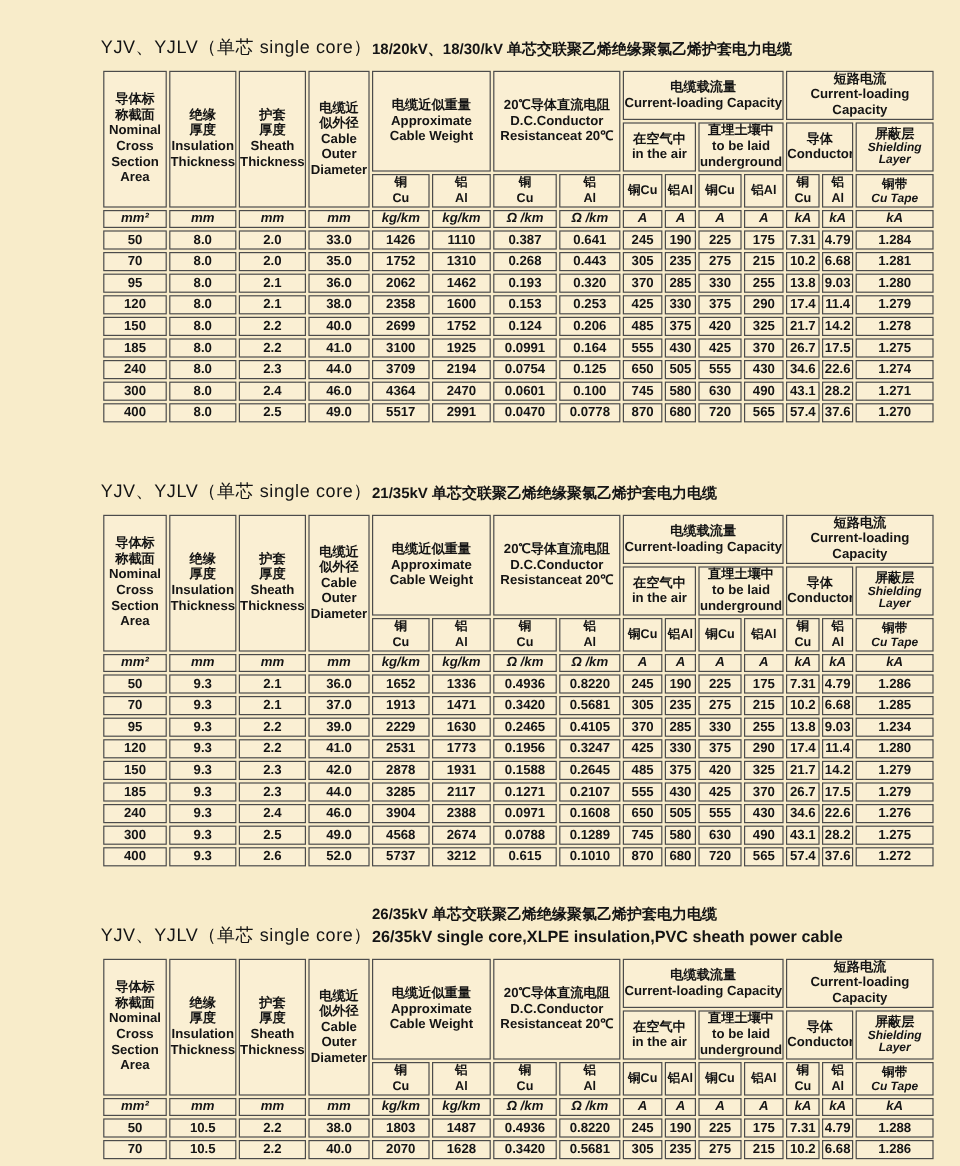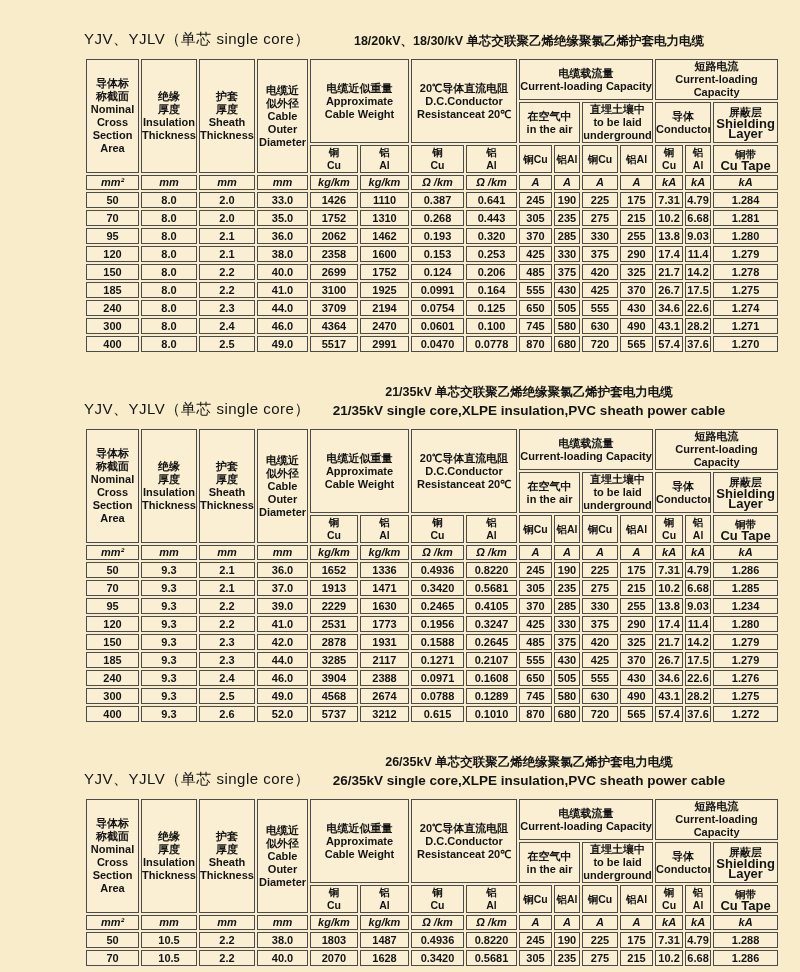--- a/index.html
+++ b/index.html
@@ -29,21 +29,21 @@
   }
   .product {
     font-size: 15px;
     font-weight: 400;
     white-space: nowrap;
     letter-spacing: 0.5px;
     padding-bottom: 1px;
   }
   .titles {
     flex: 1;
-    text-align: center;
+    text-align: left;
     font-weight: 700;
   }
   .title-zh { font-size: 12.5px; line-height: 18px; }
   .title-en { font-size: 13.5px; line-height: 19px; }
 
   table.spec-table {
     border-collapse: separate;
     border-spacing: 2px;
     table-layout: fixed;
     width: 664px;
@@ -67,21 +67,21 @@
   .hr1 th { height: 30px; }
   .hr1 th.tall3 { height: auto; }
   .hr2 th { height: 34px; }
   .hr3 th { height: 28px; font-size: 10.5px; }
   .units-row th { height: 15px; font-size: 11px; line-height: 13px; font-style: italic; }
   .spec-table tbody td {
     height: 16px;
     font-size: 11px;
     line-height: 13px;
   }
-  .en-small { font-size: 13px; display: block; line-height: 10px; }
+  .en-small { font-size: 10px; display: block; line-height: 10px; font-style: italic; }
   .zh-line { display: block; line-height: 13px; }
   .sub-air, .sub-underground { font-size: 10.5px; line-height: 12px; }
   .grp { font-size: 11px; }
 </style>
 </head>
 <body>
 
 <div class="page">
   <div id="tables-root">
   <section class="table-block">
@@ -344,21 +344,20 @@
             </tr>
           </tbody>
     </table>
   </section>
 
   <section class="table-block">
     <div class="title-row">
       <div class="product">YJV、YJLV（单芯 single core）</div>
       <div class="titles">
         <div class="title-zh">21/35kV 单芯交联聚乙烯绝缘聚氯乙烯护套电力电缆</div>
-        <div class="title-en">21/35kV  single core,XLPE insulation,PVC sheath power cable</div>
       </div>
     </div>
     <table class="spec-table">
       <colgroup>
         <col style="width:53px">
             <col style="width:56px">
             <col style="width:56px">
             <col style="width:51px">
         <col style="width:48px">
             <col style="width:49px">

